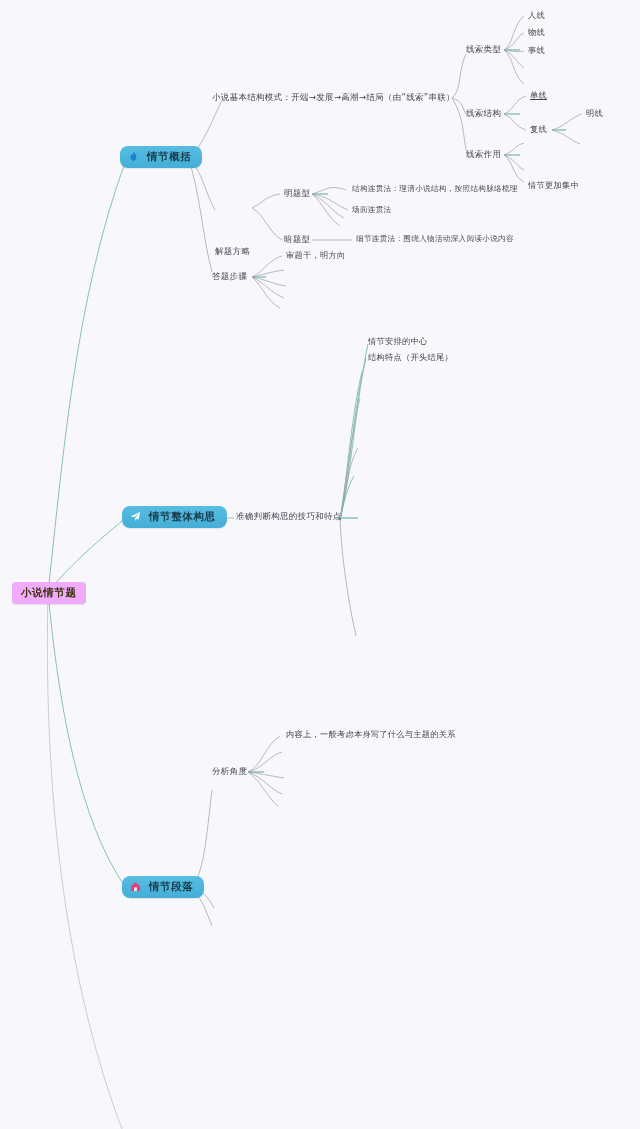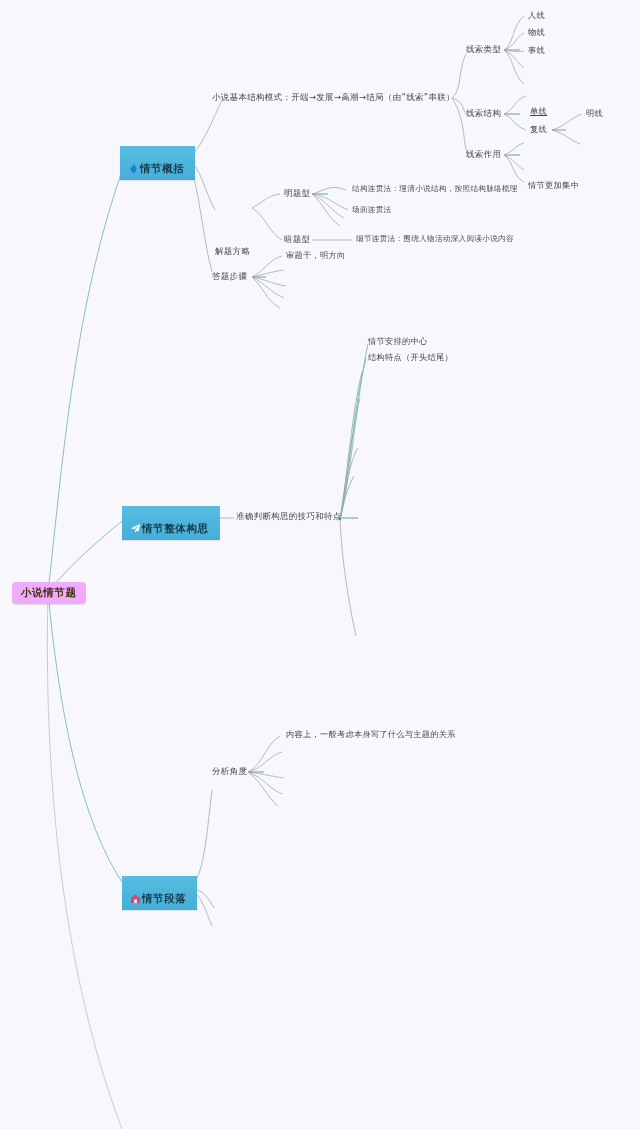--- a/index.html
+++ b/index.html
@@ -44,26 +44,26 @@
     letter-spacing: 0.6px;
     box-shadow: 0 1px 1px rgba(0,0,0,0.10);
   }
   
   .node-topic {
     background: #4cb4dd;
     background: linear-gradient(180deg, #57bde2 0%, #44aed7 100%);
     color: #173a4a;
     font-size: 10.5px;
     font-weight: bold;
-    padding: 16px 11px 5px 8px;
-    border-radius: 0;
+    padding: 4px 11px 5px 8px;
+    border-radius: 8px;
     letter-spacing: 0.6px;
     display: flex;
     align-items: center;
-    gap: 1px;
+    gap: 8px;
     box-shadow: 0 1px 1px rgba(0,0,0,0.08);
   }
   .topic-icon {
     display: inline-flex;
     width: 11px;
     height: 11px;
     align-items: center;
     justify-content: center;
   }
   .topic-icon svg { display: block; }
@@ -199,21 +199,21 @@
   </div>
 
   <div class="node node-text" style="left:212px; top:92px;">小说基本结构模式：开端→发展→高潮→结局（由“线索”串联）</div>
 
   <div class="node node-text" style="left:466px; top:44px;">线索类型</div>
   <div class="node node-text leaf" style="left:528px; top:10px;">人线</div>
   <div class="node node-text leaf" style="left:528px; top:27px;">物线</div>
   <div class="node node-text leaf" style="left:528px; top:45px;">事线</div>
 
   <div class="node node-text" style="left:466px; top:108px;">线索结构</div>
-  <div class="node node-text leaf" style="left:530px; top:106px;text-decoration:underline;">单线</div>
+  <div class="node node-text leaf" style="left:530px; top:90px;text-decoration:underline;">单线</div>
   <div class="node node-text leaf" style="left:530px; top:124px;text-align:right;">复线</div>
   <div class="node node-text leaf" style="left:586px; top:108px;">明线</div>
 
   <div class="node node-text" style="left:466px; top:149px;">线索作用</div>
   <div class="node node-text leaf" style="left:528px; top:137px;margin-top:43px;">情节更加集中</div>
 
   <div class="node node-text" style="left:215px; top:202px;margin-top:44px;">解题方略</div>
 
   <div class="node node-text" style="left:284px; top:188px;">明题型</div>
   <div class="node node-text small" style="left:352px; top:184px;">结构连贯法：理清小说结构，按照结构脉络梳理</div>

